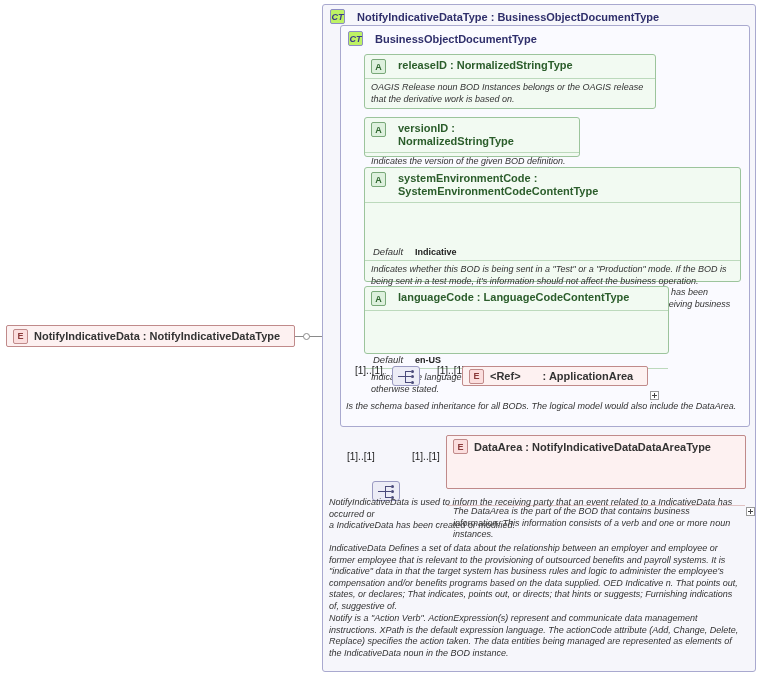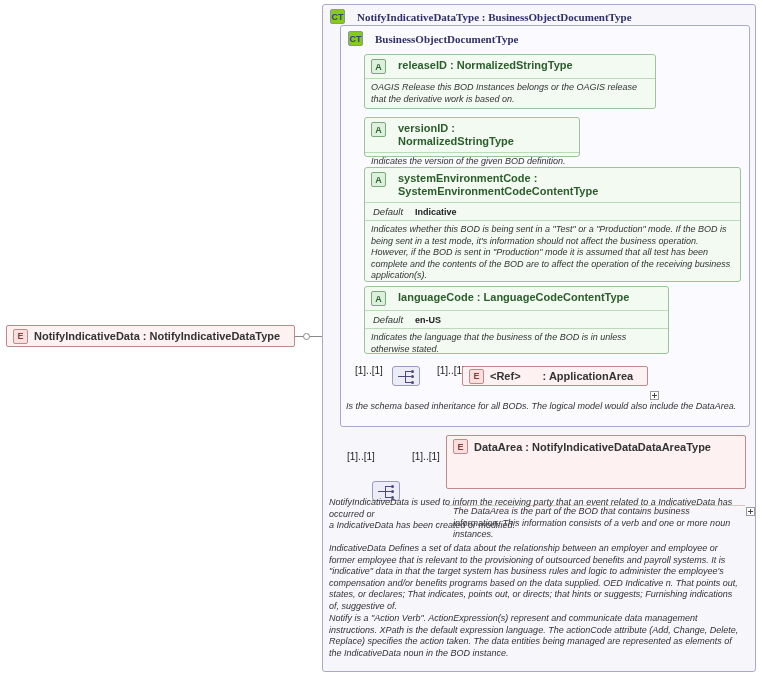--- a/index.html
+++ b/index.html
@@ -38,22 +38,23 @@
     color: #8a3b3b;
     font-size: 9px;
     font-weight: bold;
     display: flex; align-items: center; justify-content: center;
     border-radius: 2px;
     margin-right: 6px;
     flex: none;
   }
   .badge.ct {
     border-color: #8d8dc4;
-    background: #84cc16;
+    background: #bef264;
     color: #3a3a8a;
+    font-style: italic;
   }
   .badge.attr {
     border-color: #79a879;
     background: #ddf0dd;
     color: #2f662f;
   }
   .elem-label { font-size: 11px; font-weight: bold; color: #333; }
 
   
   .ct-outer {
@@ -68,21 +69,21 @@
     background: #fafaff;
     border-radius: 3px;
   }
   .ct-header {
     display: flex;
     align-items: center;
     gap: 6px;
     padding: 3px 6px;
     white-space: nowrap;
   }
-  .ct-title { font-size: 11px; font-weight: bold; color: #2f2f6b; font-family: Liberation Serif, serif; }
+  .ct-title { font-size: 11px; font-weight: bold; color: #2f2f6b; }
 
   
   .attr-box {
     box-sizing: border-box;
     border: 1px solid #9cc49c;
     background: #f2faf2;
     border-radius: 3px;
   }
   .attr-head {
     display: flex;
@@ -99,20 +100,21 @@
   .attr-sep {
     border-top: 1px solid #bcd9bc;
     margin: 0;
   }
   .attr-default {
     display: flex;
     gap: 12px;
     padding: 3px 8px;
     font-size: 9.5px;
     align-items: baseline;
+    margin-top: 40px;
   }
   .attr-default .lbl { font-style: italic; color: #333; }
   .attr-default .val { font-weight: bold; color: #222; font-size: 9px; }
   .attr-doc {
     padding: 3px 6px 4px 6px;
     font-size: 9px;
     font-style: italic;
     color: #333;
     line-height: 11.5px;
   }
@@ -257,21 +259,21 @@
   <span class="badge ct">CT</span>
   <span class="ct-title">BusinessObjectDocumentType</span>
 </div>
 
 <div class="attr-box abs" style="left:364px; top:54px; width:292px; height:55px;">
   <div class="attr-head">
     <span class="badge attr">A</span>
     <span class="attr-title">releaseID : NormalizedStringType</span>
   </div>
   <div class="attr-sep"></div>
-  <div class="attr-doc">OAGIS Release this BOD Instances belongs or the OAGIS release that the derivative work is based on.</div>
+  <div class="attr-doc">OAGIS Release noun BOD Instances belongs or the OAGIS release that the derivative work is based on.</div>
 </div>
 
 <div class="attr-box abs" style="left:364px; top:117px; width:216px; height:40px;">
   <div class="attr-head">
     <span class="badge attr">A</span>
     <span class="attr-title">versionID : NormalizedStringType</span>
   </div>
   <div class="attr-sep"></div>
   <div class="attr-doc">Indicates the version of the given BOD definition.</div>
 </div>

